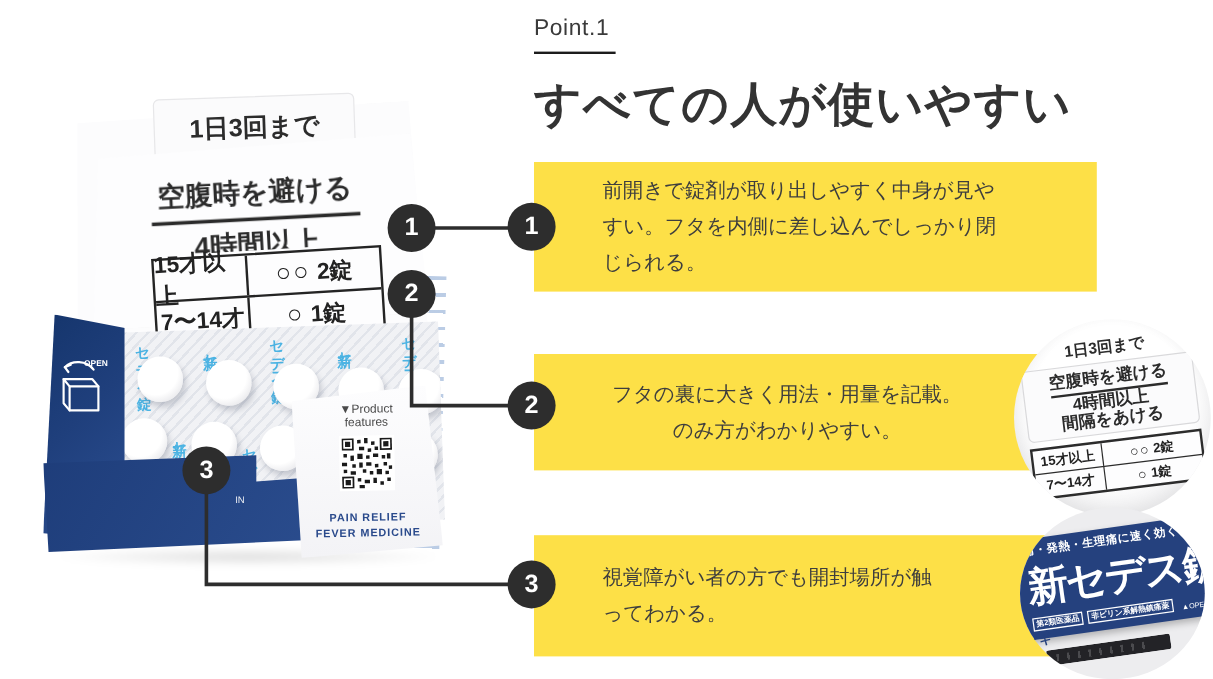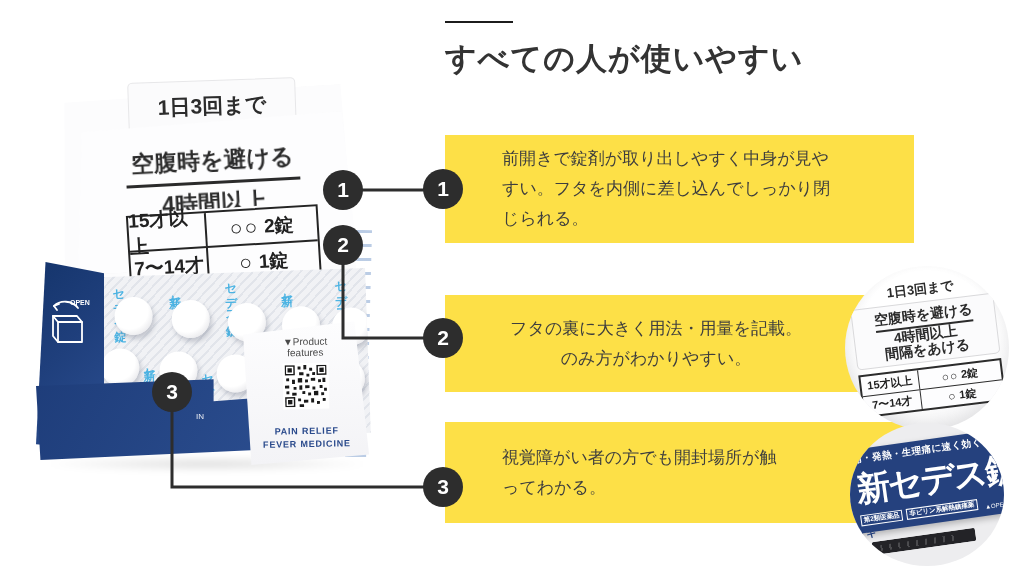--- a/index.html
+++ b/index.html
@@ -5,27 +5,27 @@
   * { margin:0; padding:0; box-sizing:border-box; }
   html,body { background:#fff; }
   .canvas {
     position:relative; width:1011px; height:566px; overflow:hidden; background:#fff;
     font-family:"Liberation Sans","DejaVu Sans",sans-serif; color:#3a3a3a;
   }
   
   .header { position:absolute; left:445px; top:13px; }
   .kicker { font-size:19px; color:#3a3a3a; letter-spacing:.5px; }
   .kicker-rule { width:68px; height:2px; background:#1c1c1c; margin-top:8px; }
-  .title { font-size:31px; font-weight:600; color:#333; margin-top:15px; letter-spacing:1px; }
+  .title { font-size:39px; font-weight:600; color:#333; margin-top:15px; letter-spacing:1px; }
   
   .feature { position:absolute; left:445px; width:469px; background:#fde047; display:flex; align-items:center; }
   .feature .ftext { margin-left:57px; font-size:17px; line-height:30px; color:#3e3e3e; }
   .f1 { top:135px; height:108px; } .f1 .ftext{ width:340px; }
   .f2 { top:295px; height:97px; }  .f2 .ftext{ width:308px;text-align:center; }
-  .f3 { top:422px; height:101px; } .f3 .ftext{ width:278px; }
+  .f3 { top:446px; height:101px; } .f3 .ftext{ width:278px; }
   
   .callout { position:absolute; width:40px; height:40px; border-radius:50%; background:#2d2d2d;
     color:#fff; font-size:21px; font-weight:700; display:flex; align-items:center; justify-content:center; z-index:30; }
   svg.connectors { position:absolute; left:0; top:0; z-index:25; pointer-events:none; }
   
   .photo { position:absolute; left:28px; top:70px; width:348px; height:410px; }
   .backpanel { position:absolute; left:32px; top:20px; width:294px; height:218px; background:#fcfcfd;
     transform:rotate(-2.5deg); clip-path:polygon(3% 3%,97% 0,100% 97%,0 100%);
     box-shadow:0 2px 6px rgba(0,0,0,.08); z-index:1; }
   .toptab { position:absolute; left:100px; top:10px; width:168px; height:52px; background:#fbfbfc;
@@ -113,20 +113,21 @@
     border-radius:2px; transform:rotate(-8deg);
     background-image:repeating-linear-gradient(90deg, rgba(255,255,255,.18) 0 2px, transparent 2px 9px);
     background-position:8px 4px; background-size:80px 6px; background-repeat:no-repeat; }
 </style>
 </head>
 <body>
 
 <div class="canvas">
 
   <div class="header">
+    <div class="kicker">Point.1</div>
     <div class="kicker-rule"></div>
     <div class="title">すべての人が使いやすい</div>
   </div>
 
   <div class="feature f1">
     <div class="ftext">前開きで錠剤が取り出しやすく中身が見やすい。フタを内側に差し込んでしっかり閉じられる。</div>
   </div>
   <div class="feature f2">
     <div class="ftext">フタの裏に大きく用法・用量を記載。のみ方がわかりやすい。</div>
   </div>

